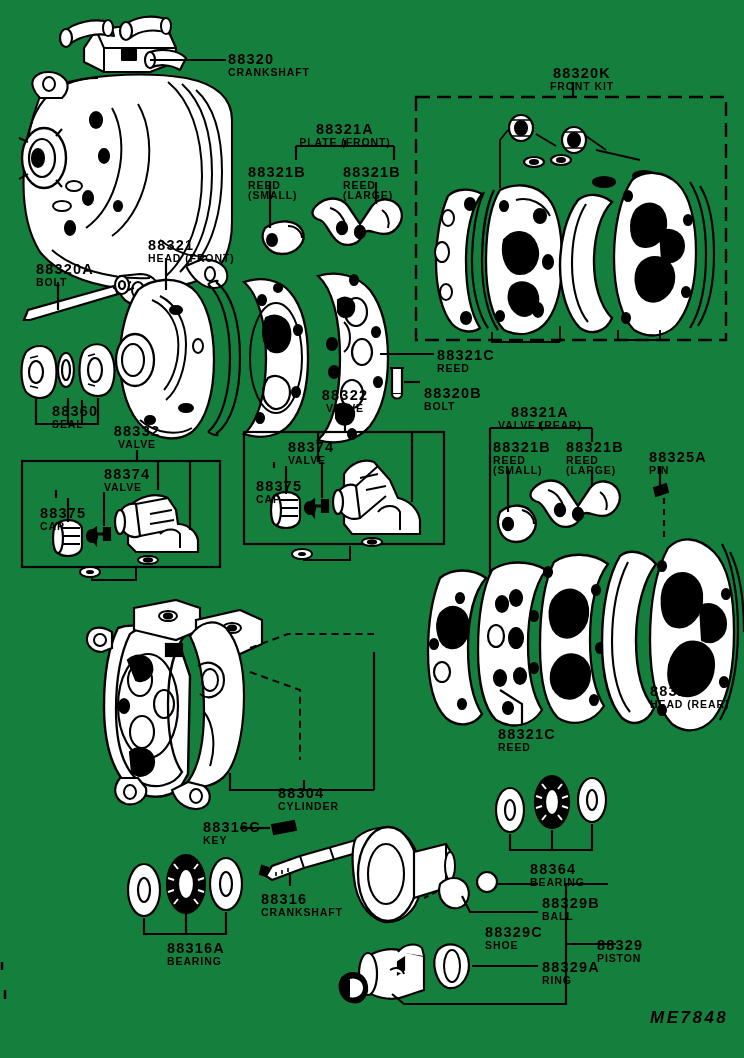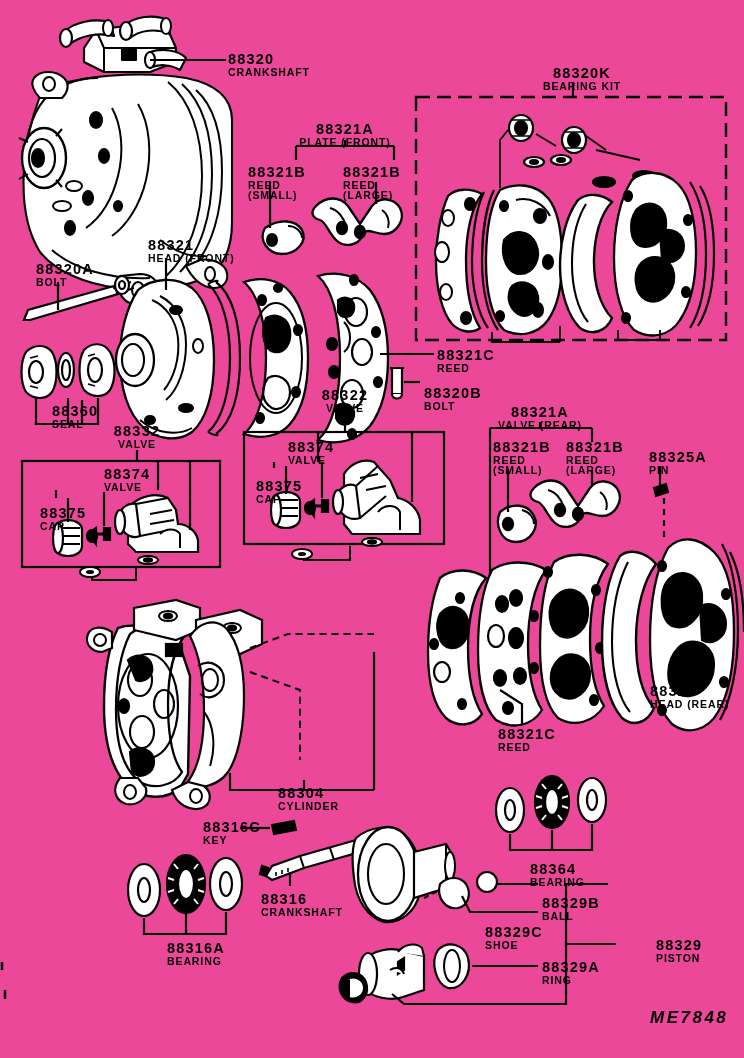--- a/index.html
+++ b/index.html
@@ -1,18 +1,18 @@
 <!DOCTYPE html>
 <html><head>
 <meta charset="utf-8">
 <style>
   html,body{margin:0;padding:0;background:#fff;}
   body{width:744px;height:1058px;position:relative;overflow:hidden;
        font-family:"Liberation Sans", sans-serif;color:#000;}
-  #sheet{position:absolute;inset:0;width:744px;height:1058px;background:#ec4899;}
+  #sheet{position:absolute;inset:0;width:744px;height:1058px;background:#15803d;}
   svg.layer{position:absolute;left:0;top:0;width:744px;height:1058px;}
   .lbl{position:absolute;white-space:nowrap;font-weight:bold;letter-spacing:.5px;
        line-height:1.02;}
   .lbl .num{display:block;font-size:14.5px;font-weight:bold;letter-spacing:1.2px;}
   .lbl .desc{display:block;font-size:10.5px;font-weight:bold;letter-spacing:.9px;}
   .lbl.c{text-align:center;transform:translateX(-50%);}
   .lbl.l{text-align:left;}
   .diagid{position:absolute;font-size:17px;font-weight:bold;letter-spacing:2.5px;font-style:italic;}
 </style>
 </head>
@@ -528,21 +528,21 @@
     <path d="M566,944 L616,944" stroke="#000" stroke-width="2.2" fill="none"></path>
   </svg>
 
   <div class="lbl l" style="left:228px;top:52px">
     <span class="num">88320</span>
     <span class="desc">CRANKSHAFT</span>
   </div>
 
   <div class="lbl c" style="left:582px;top:66px">
     <span class="num">88320K</span>
-    <span class="desc">BEARING KIT</span>
+    <span class="desc">FRONT KIT</span>
   </div>
 
   <div class="lbl c" style="left:345px;top:122px">
     <span class="num">88321A</span>
     <span class="desc">PLATE (FRONT)</span>
   </div>
 
   <div class="lbl l" style="left:248px;top:165px">
     <span class="num">88321B</span>
     <span class="desc">REED</span>
@@ -675,20 +675,20 @@
   <div class="lbl l" style="left:485px;top:925px">
     <span class="num">88329C</span>
     <span class="desc">SHOE</span>
   </div>
 
   <div class="lbl l" style="left:542px;top:960px">
     <span class="num">88329A</span>
     <span class="desc">RING</span>
   </div>
 
-  <div class="lbl l" style="left:656px;top:938px">
+  <div class="lbl l" style="left:597px;top:938px">
     <span class="num">88329</span>
     <span class="desc">PISTON</span>
   </div>
 
   <div class="diagid" style="left:650px;top:1008px">ME7848</div>
 
 </div>
 
 </body></html>

